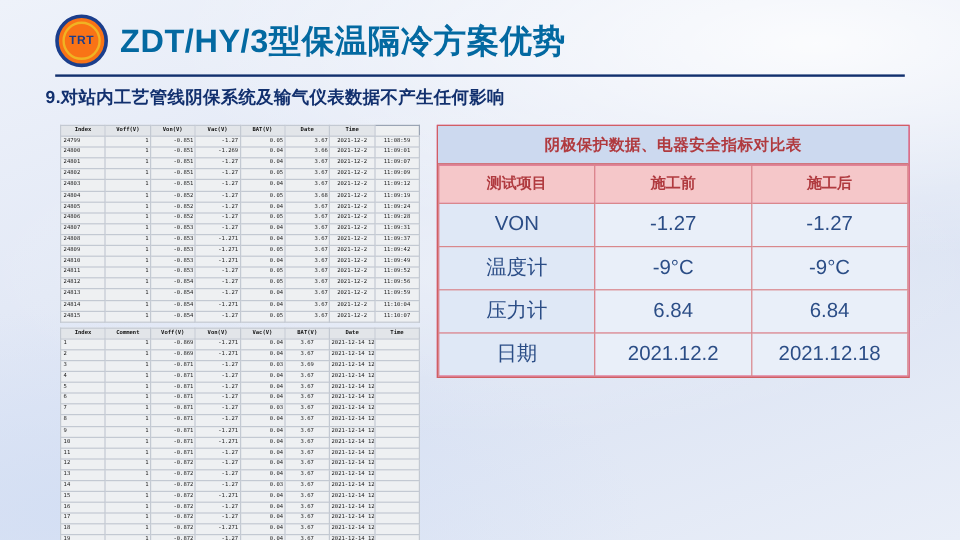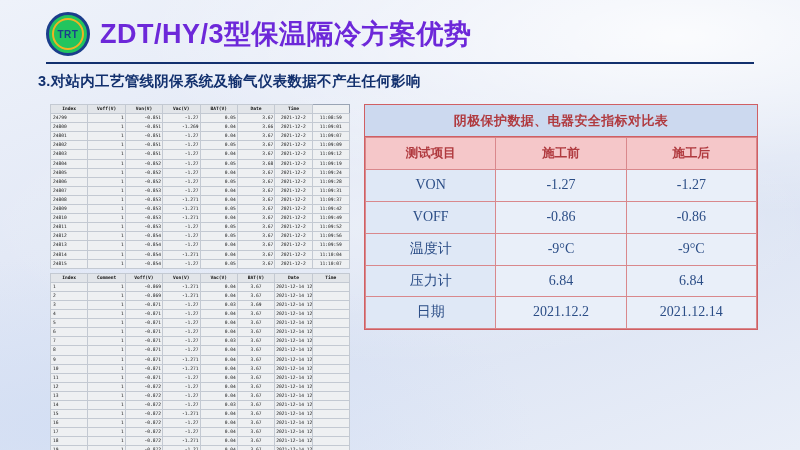--- a/index.html
+++ b/index.html
@@ -36,21 +36,21 @@
     left: 46px;
     top: 12px;
     display: flex;
     align-items: center;
     gap: 10px;
   }
   .logo {
     width: 44px;
     height: 44px;
     border-radius: 50%;
-    background: #22c55e;
+    background: #f97316;
     border: 3px solid #1b3e8c;
     display: flex;
     align-items: center;
     justify-content: center;
     position: relative;
     box-sizing: border-box;
   }
   .logo .ring {
     position: absolute;
     left: 3px; top: 3px; right: 3px; bottom: 3px;
@@ -61,21 +61,21 @@
   .logo .txt {
     font-size: 10px;
     font-weight: bold;
     color: #1b3e8c;
     letter-spacing: 0.5px;
     z-index: 2;
   }
   .title {
     font-size: 27px;
     font-weight: bold;
-    color: #6d28d9;
+    color: #0369a1;
     letter-spacing: 0.5px;
     line-height: 1;
     white-space: nowrap;
   }
   .title-underline {
     position: absolute;
     left: 46px;
     top: 62px;
     width: 708px;
     height: 2px;
@@ -148,27 +148,26 @@
     font-weight: bold;
     text-align: center;
     padding: 7px 0 6px 0;
     border-bottom: 1px solid #d05f63;
     letter-spacing: 0.4px;
   }
   table.cmp {
     width: 100%;
     border-collapse: collapse;
     table-layout: fixed;
-    font-family: Liberation Serif, serif;
   }
   table.cmp th, table.cmp td {
     border: 1px solid #d9888c;
     text-align: center;
     vertical-align: middle;
-    font-size: 14px;
+    font-size: 17px;
     color: #2b4d86;
     padding: 6px 4px;
     line-height: 1.35;
   }
   table.cmp th {
     background: #f5c7c9;
     color: #b03a3f;
     font-weight: bold;
     font-size: 12.5px;
     padding: 7px 4px;
@@ -190,21 +189,21 @@
 
   <div class="header">
     <div class="logo">
       <div class="ring"></div>
       <div class="txt">TRT</div>
     </div>
     <div class="title">ZDT/HY/3型保温隔冷方案优势</div>
   </div>
   <div class="title-underline"></div>
 
-  <div class="subtitle">3.对站内工艺管线阴保系统及输气仪表数据不产生任何影响</div>
+  <div class="subtitle">9.对站内工艺管线阴保系统及输气仪表数据不产生任何影响</div>
 
   <div class="grid-wrap">
     <table class="datagrid first-grid">
       <thead>
         <tr id="top-head-row">
             <th>Index</th>
             <th>Voff(V)</th>
             <th>Von(V)</th>
             <th>Vac(V)</th>
             <th>BAT(V)</th>
@@ -604,35 +603,30 @@
             <th>施工后</th>
           </tr>
       </thead>
       <tbody id="cmp-body">
           <tr>
             <td class="label">VON</td>
             <td class="val">-1.27</td>
             <td class="val">-1.27</td>
           </tr>
           <tr>
-            <td class="label">VOFF</td>
-            <td class="val">-0.86</td>
-            <td class="val">-0.86</td>
-          </tr>
-          <tr>
             <td class="label">温度计</td>
             <td class="val">-9°C</td>
             <td class="val">-9°C</td>
           </tr>
           <tr>
             <td class="label">压力计</td>
             <td class="val">6.84</td>
             <td class="val">6.84</td>
           </tr>
           <tr>
             <td class="label">日期</td>
             <td class="val small-note">2021.12.2</td>
-            <td class="val small-note">2021.12.14</td>
+            <td class="val small-note">2021.12.18</td>
           </tr>
         </tbody>
     </table>
   </div>
 </div>
 
 </body></html>

